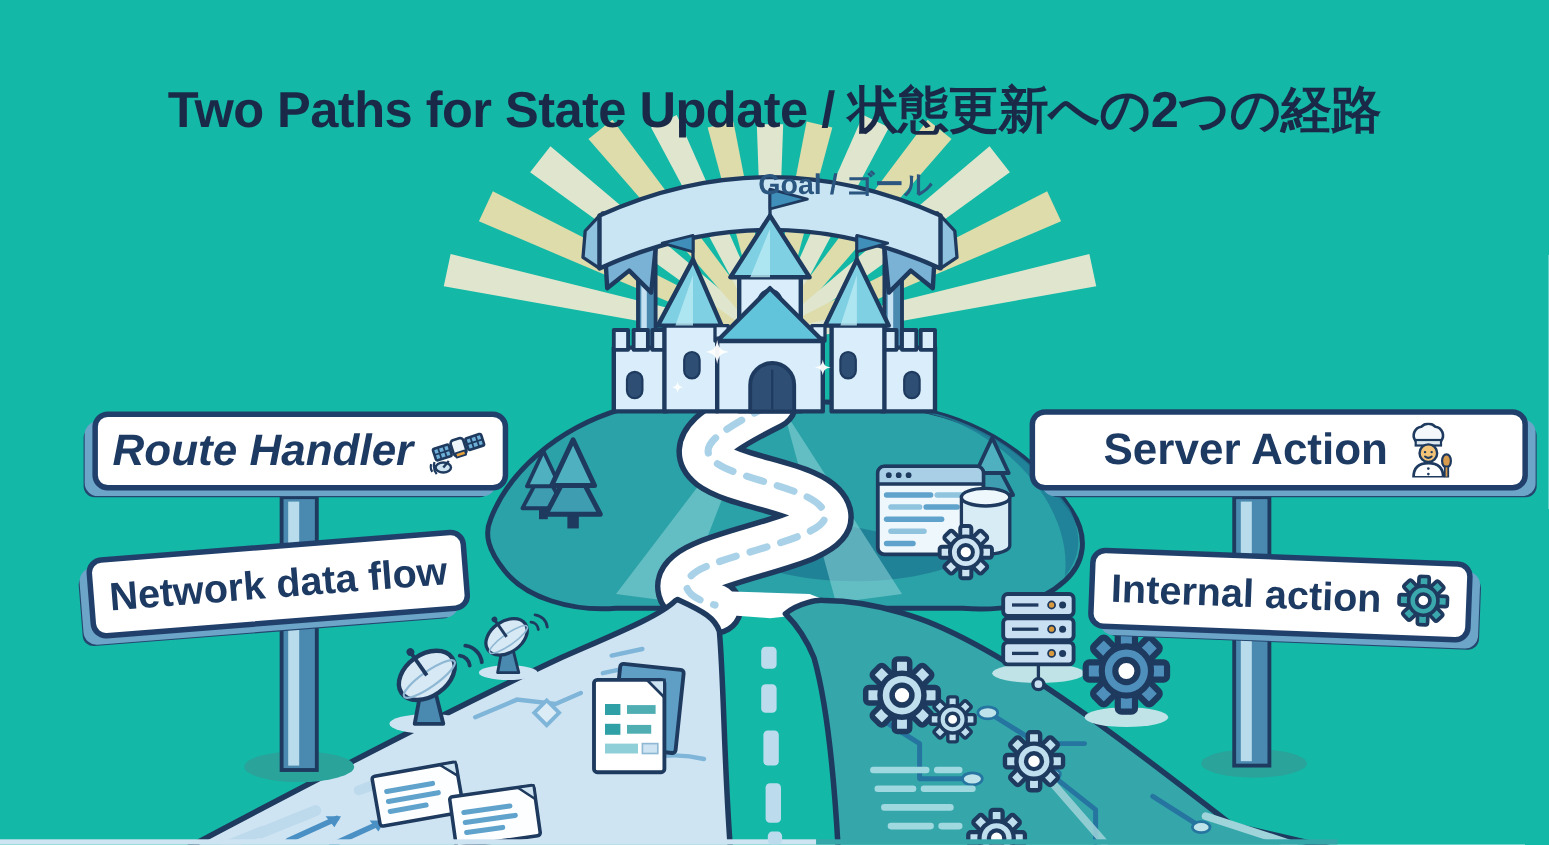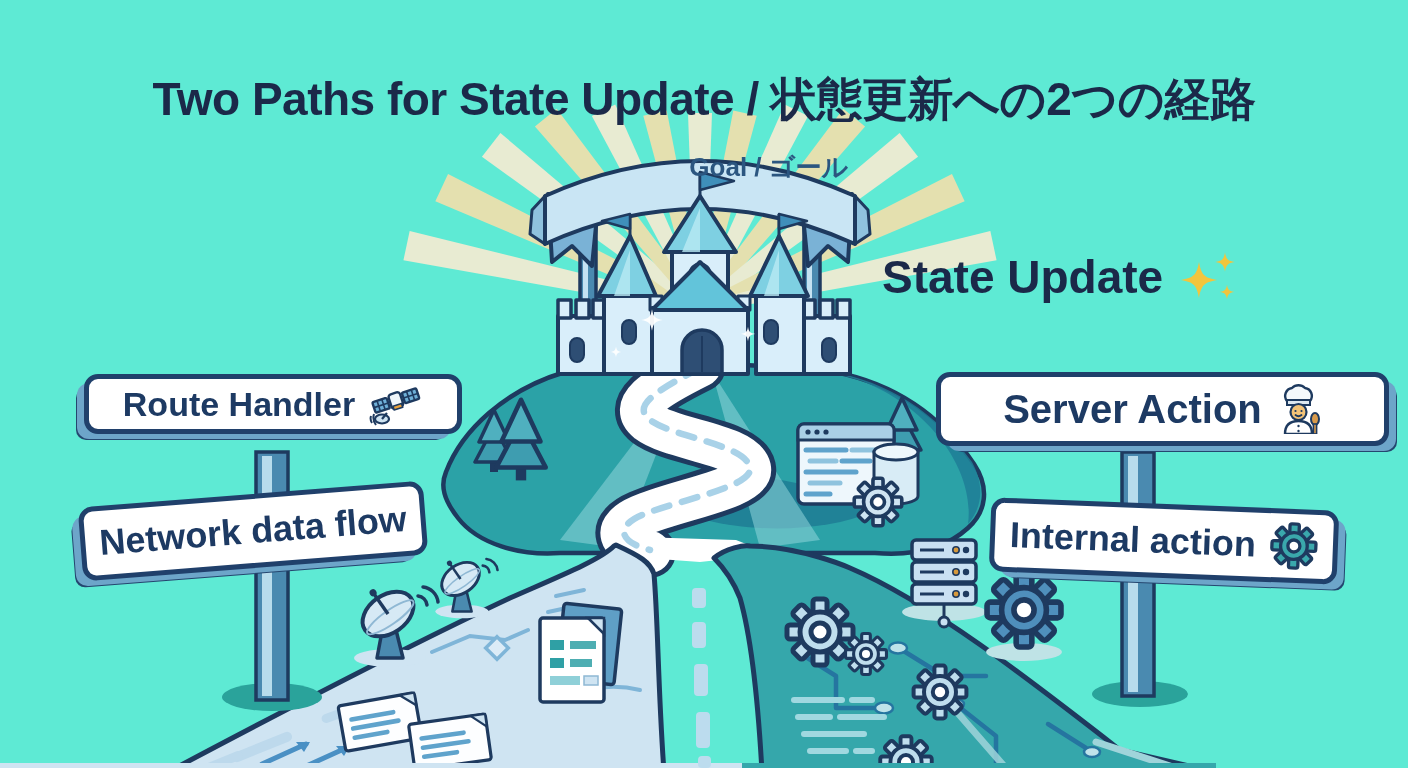--- a/index.html
+++ b/index.html
@@ -1,30 +1,30 @@
 <!DOCTYPE html>
 <html><head>
 <meta charset="utf-8">
 <style>
   html,body{margin:0;padding:0;background:#ffffff;}
-  .canvas{position:relative;width:1408px;height:768px;overflow:hidden;background:#5eead4;
+  .canvas{position:relative;width:1408px;height:768px;overflow:hidden;background:#14b8a6;
           font-family:"Liberation Sans", sans-serif;}
   .scene{position:absolute;inset:0;width:1408px;height:768px;}
   .title{position:absolute;left:0;right:0;top:38px;text-align:center;
          font-size:46px;font-weight:800;letter-spacing:-0.5px;color:#1b2949;white-space:nowrap;}
   .banner-label{position:absolute;left:552px;top:150px;width:296px;text-align:right;
          font-size:26px;font-weight:800;color:#2b5680;}
   .state-update{position:absolute;left:882px;top:250px;display:flex;align-items:center;gap:14px;
          font-size:46px;font-weight:800;color:#1b2949;white-space:nowrap;}
   .sign{position:absolute;background:#ffffff;border:5px solid #20406b;border-radius:14px;
         display:flex;align-items:center;justify-content:center;gap:14px;
         color:#1d3a63;font-weight:800;white-space:nowrap;box-sizing:border-box;}
   .sign.left-post{box-shadow:-9px 7px 0 -2px #6da5c9,-12px 10px 0 -4px #24466f;}
   .sign.right-post{box-shadow:9px 7px 0 -2px #6da5c9,12px 10px 0 -4px #24466f;}
-  .sign-route{left:84px;top:374px;width:378px;height:60px;font-size:34px;}
+  .sign-route{left:84px;top:374px;width:378px;height:72px;font-size:40px;font-style:italic;}
   .sign-network{left:80px;top:494px;width:346px;height:74px;font-size:36px;transform:rotate(-4.5deg);}
   .sign-server{left:936px;top:372px;width:453px;height:74px;font-size:40px;}
   .sign-internal{left:990px;top:504px;width:348px;height:74px;font-size:36px;transform:rotate(2.2deg);}
   .sign svg{flex:0 0 auto;}
 </style>
 </head>
 <body>
 
 <div class="canvas">
 
@@ -313,28 +313,20 @@
     <ellipse cx="1140" cy="694" rx="48" ry="13" fill="#2aa39b"></ellipse>
     <rect x="1122" y="452" width="32" height="244" fill="#4a8ab0" stroke="#1e3a5f" stroke-width="3.5"></rect>
     <rect x="1128" y="456" width="10" height="236" fill="#b8dcec"></rect>
   </g>
 </svg>
 
 <h1 class="title">Two Paths for State Update / 状態更新への2つの経路</h1>
 
 <div class="banner-label">Goal / ゴール</div>
 
-<div class="state-update">
-  <span>State Update</span>
-  <svg width="62" height="54" viewBox="0 0 62 54">
-    <path transform="translate(22,30) scale(1.5)" fill="#f2c53d" d="M0,-12 C1.5,-3.5 3.5,-1.5 12,0 C3.5,1.5 1.5,3.5 0,12 C-1.5,3.5 -3.5,1.5 -12,0 C-3.5,-1.5 -1.5,-3.5 0,-12 Z"></path>
-    <path transform="translate(48,12) scale(0.8)" fill="#f2c53d" d="M0,-12 C1.5,-3.5 3.5,-1.5 12,0 C3.5,1.5 1.5,3.5 0,12 C-1.5,3.5 -3.5,1.5 -12,0 C-3.5,-1.5 -1.5,-3.5 0,-12 Z"></path>
-    <path transform="translate(50,42) scale(0.6)" fill="#f2c53d" d="M0,-12 C1.5,-3.5 3.5,-1.5 12,0 C3.5,1.5 1.5,3.5 0,12 C-1.5,3.5 -3.5,1.5 -12,0 C-3.5,-1.5 -1.5,-3.5 0,-12 Z"></path>
-  </svg>
-</div>
 
 <div class="sign left-post sign-route">
   <span>Route Handler</span>
   <svg width="54" height="46" viewBox="0 0 54 46">
     <g transform="rotate(-18 27 20)" stroke="#1e3a5f" stroke-width="2.4" stroke-linejoin="round">
       <rect x="4" y="14" width="15" height="11" rx="1.5" fill="#6fb0d8"></rect>
       <path d="M9,14 v11 M14,14 v11 M4,19.5 h15" fill="none" stroke-width="1.6"></path>
       <rect x="35" y="14" width="15" height="11" rx="1.5" fill="#6fb0d8"></rect>
       <path d="M40,14 v11 M45,14 v11 M35,19.5 h15" fill="none" stroke-width="1.6"></path>
       <rect x="21" y="12" width="12" height="15" rx="3" fill="#eef5fa"></rect>

